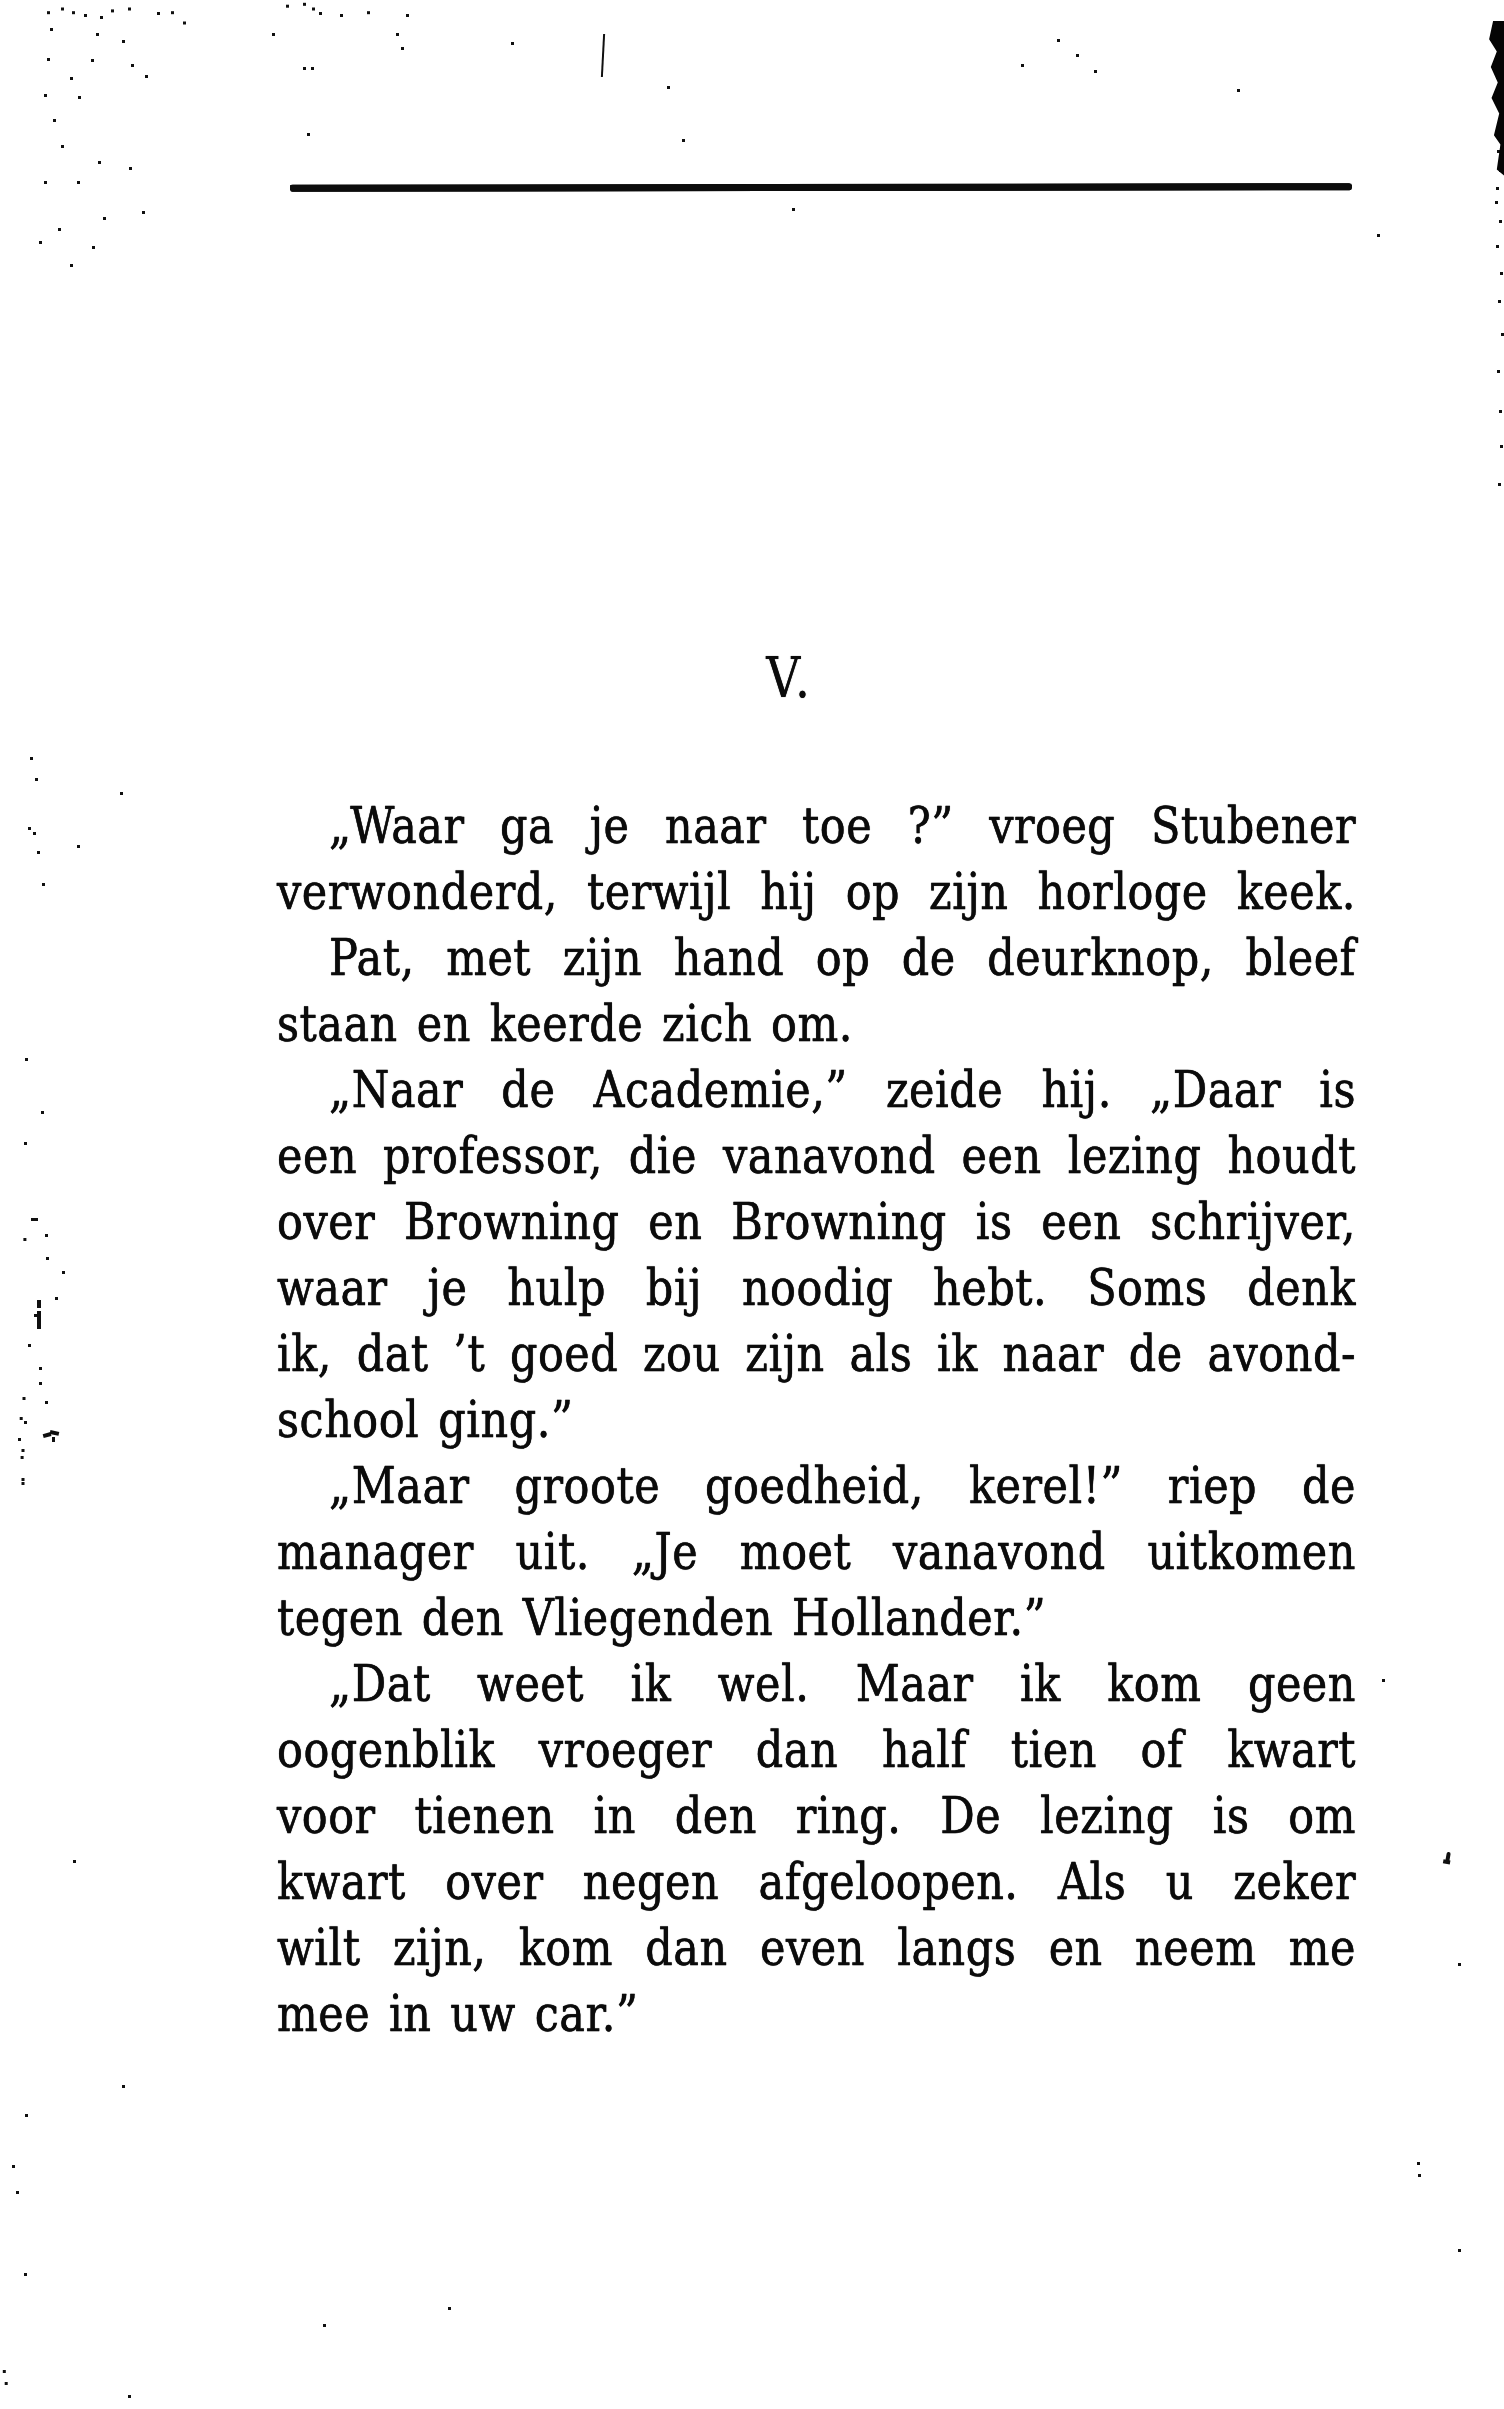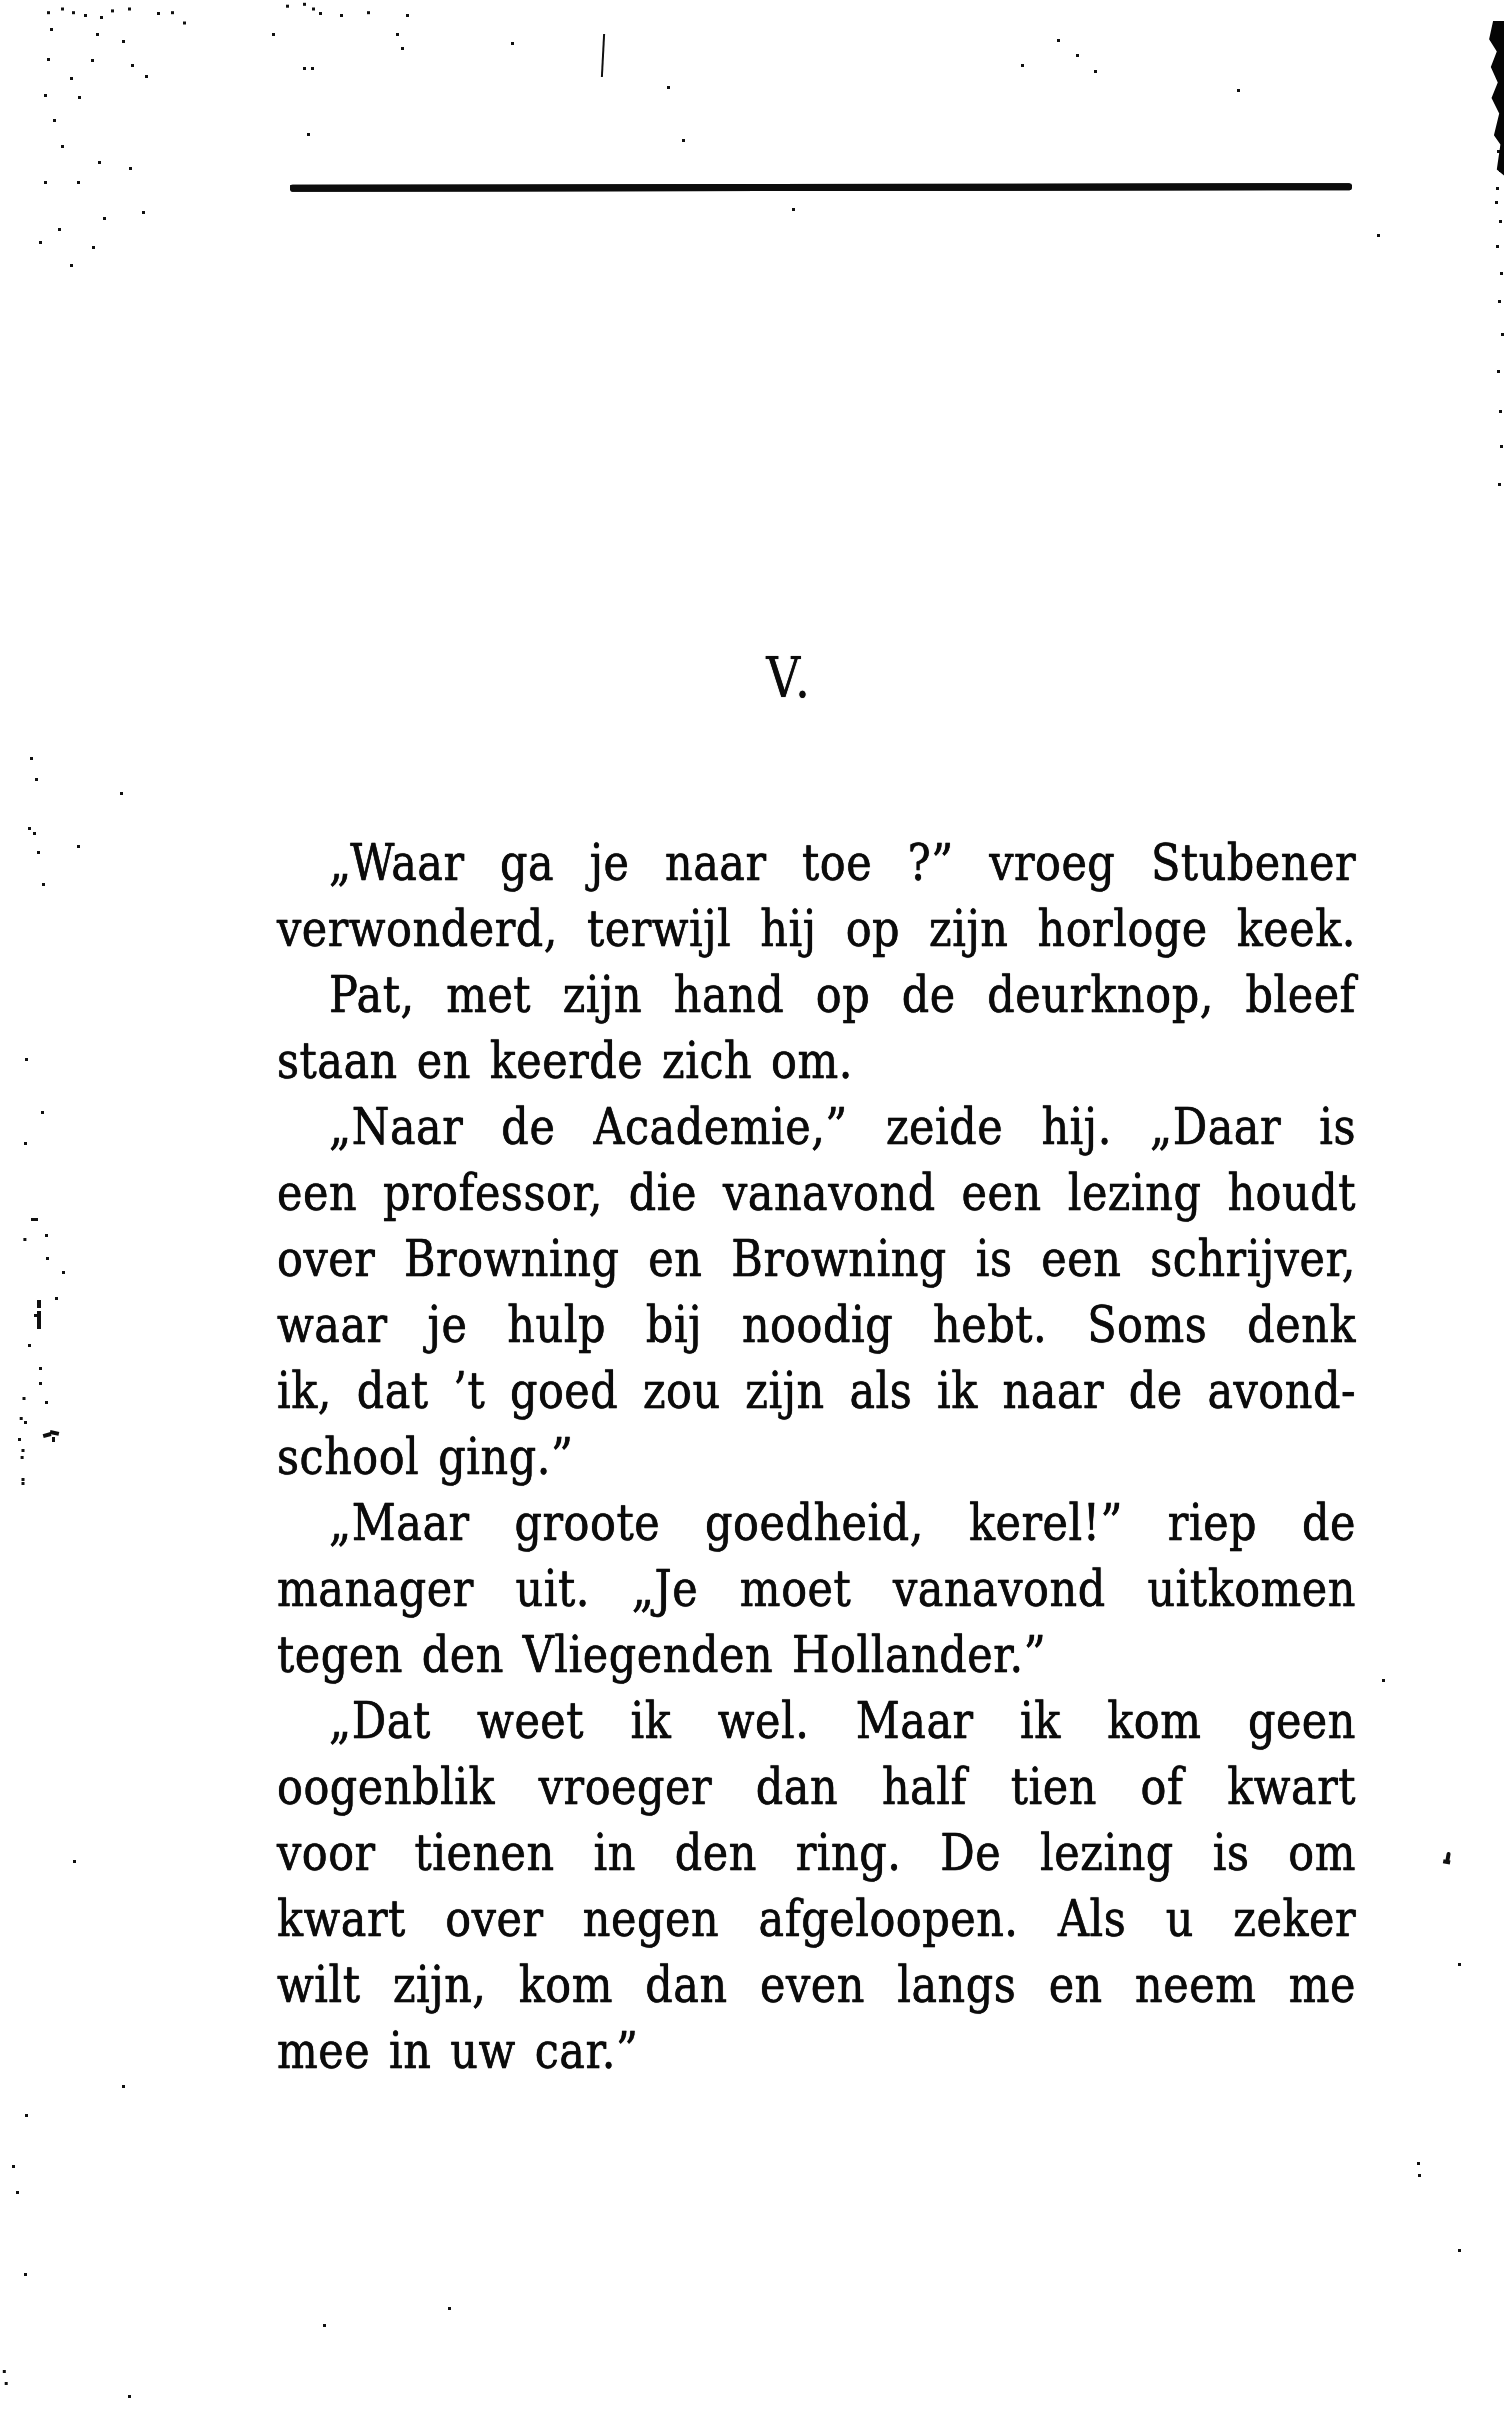--- a/index.html
+++ b/index.html
@@ -23,21 +23,21 @@
   .chapter{
     position:absolute;left:277px;top:643px;width:1025px;height:69px;
     margin:0;text-align:center;
     font-size:47px;line-height:69px;font-weight:normal;
     letter-spacing:2.8px;
     transform:scaleY(1.18);
     text-shadow:0 0 0.7px currentColor;
   }
 
   
-  .body{position:absolute;left:277px;top:829px;width:1079px;}
+  .body{position:absolute;left:277px;top:792px;width:1079px;}
   .line{
     margin:0;height:66px;line-height:66px;
     font-size:43px;letter-spacing:0.5px;word-spacing:4.7px;
     text-align:justify;text-align-last:justify;
     transform:scaleY(1.18);transform-origin:50% 50%;
     text-shadow:0 0 0.7px currentColor;
     -webkit-text-stroke:0.4px #0b0b0b;
     white-space:normal;
   }
   .line.indent{text-indent:52px;}

